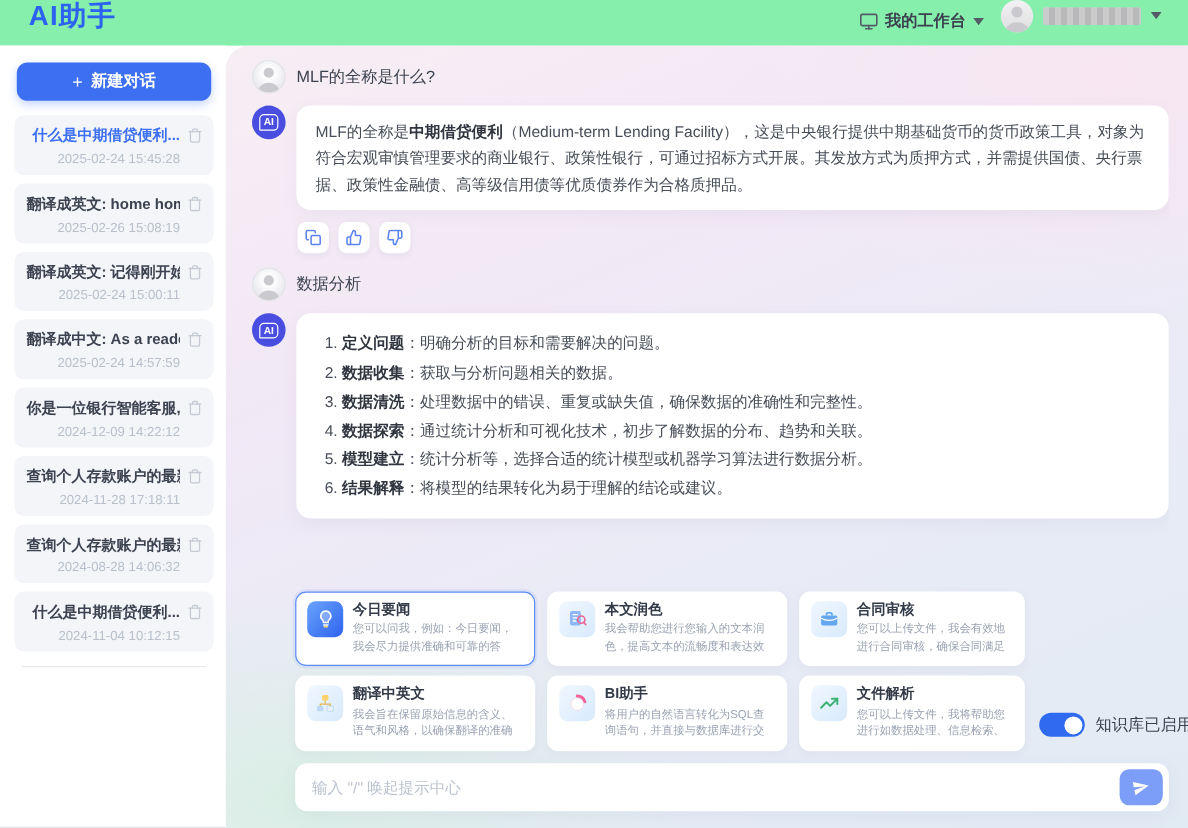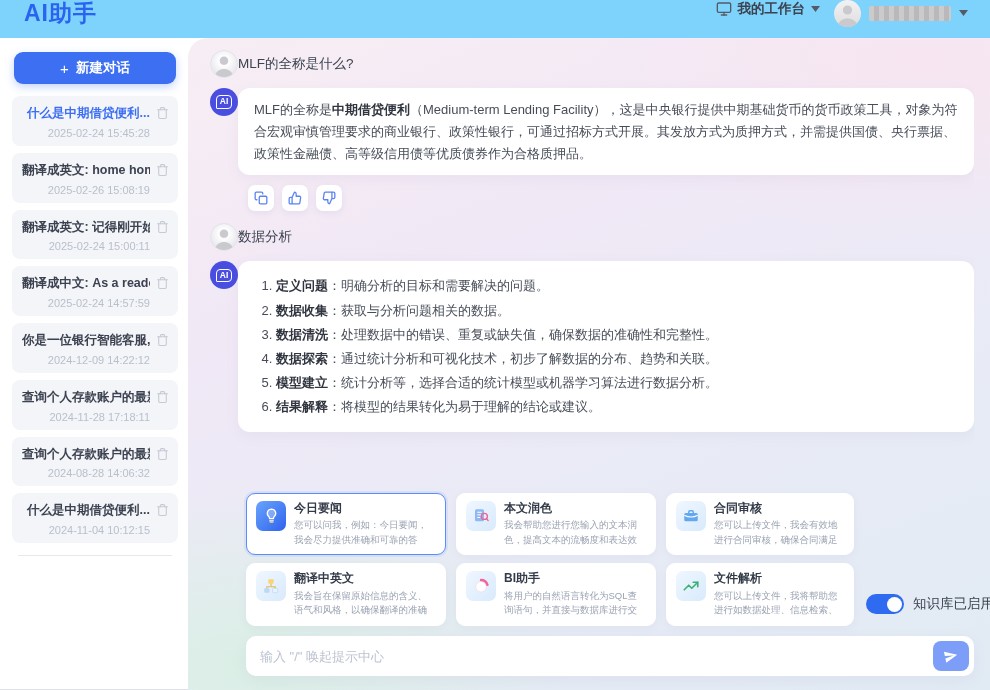--- a/index.html
+++ b/index.html
@@ -1,23 +1,23 @@
 <!DOCTYPE html>
 <html><head>
 <meta charset="utf-8">
 <style>
   * { margin:0; padding:0; box-sizing:border-box; }
   html,body { width:990px; height:690px; overflow:hidden; }
   body { font-family:"Liberation Sans","DejaVu Sans",sans-serif; background:#fff; color:#40454f; }
   .app { width:990px; height:690px; display:flex; flex-direction:column; background:#fff; }
 
   
-  .header { height:38px; flex:0 0 38px; display:flex; align-items:center; justify-content:space-between; padding:0 22px 12px 24px; background:#7dd3fc;gap:32px; }
+  .header { height:38px; flex:0 0 38px; display:flex; align-items:center; justify-content:space-between; padding:0 22px 12px 24px; background:#86efac;gap:32px; }
   .logo { font-size:23px; font-weight:800; color:#2b63f0; letter-spacing:1px; }
-  .header-right { display:flex; align-items:flex-start; gap:14px; }
+  .header-right { display:flex; align-items:flex-end; gap:14px; }
   .workspace { display:flex; align-items:center; gap:6px; font-size:13.5px; color:#3c4250; font-weight:600; cursor:pointer; }
   .caret { width:9px; height:6px; display:inline-block; }
   .avatar { width:27px; height:27px; border-radius:50%; background:linear-gradient(180deg,#f2f2f4,#dededf); display:flex; align-items:flex-end; justify-content:center; overflow:hidden; }
   .user-chip { display:flex; align-items:center; gap:8px; cursor:pointer; }
   .mosaic { width:82px; height:15px; border-radius:2px;
             background-image:repeating-linear-gradient(90deg,#cbcbcb 0 5px,#b9b9bb 5px 10px),repeating-linear-gradient(0deg,rgba(255,255,255,.45) 0 5px,rgba(0,0,0,.07) 5px 10px); }
 
   
   .body { flex:1; display:flex; min-height:0; }
 
@@ -36,21 +36,21 @@
   .conv-divider { height:1px; background:#e6e9ee; margin:12px 6px 0 6px; }
 
   
   .main { flex:1; min-width:0; border-top-left-radius:20px; padding:12px 16px 14px 22px; display:flex; flex-direction:column; min-height:0;
     background:
       radial-gradient(520px 280px at 8% 96%, rgba(214,240,224,.75), transparent 62%),
       radial-gradient(560px 300px at 92% 4%, rgba(248,230,240,.9), transparent 60%),
       linear-gradient(158deg,#f7eef4 0%, #f1e8f6 32%, #e9ebf6 62%, #e1ebf4 100%); }
   .messages { flex:1 1 auto; min-height:0; overflow:hidden; display:flex; flex-direction:column; }
 
-  .msg-row { display:flex; gap:0; margin-bottom:10px; }
+  .msg-row { display:flex; gap:9px; margin-bottom:10px; }
   .msg-avatar { width:28px; height:28px; flex:0 0 28px; border-radius:50%; }
   .user-av { background:radial-gradient(circle at 50% 38%, #fcfcfd 0 28%, #e9e9ee 70%); border:1px solid #e3e3e8; display:flex; align-items:flex-end; justify-content:center; overflow:hidden; }
   .ai-av { background:#4a4ee0; display:flex; align-items:center; justify-content:center; }
   .ai-av .ai-bubble { border:1.4px solid #fff; border-radius:4px 4px 4px 1px; font-size:8.5px; font-weight:800; color:#fff; padding:1px 3px; line-height:1.1; }
   .user-text { font-size:13.5px; color:#3c4250; align-self:center; }
   .ai-card { background:#fff; border-radius:12px; padding:11px 16px; font-size:13px; line-height:1.68; color:#474d58; box-shadow:0 4px 14px rgba(130,110,160,.07); flex:1; }
   .ai-card b { color:#30353f; }
   .steps { margin:4px 0 0 22px; }
   .steps li { margin-bottom:4px; line-height:1.55; }
   .actions { display:flex; gap:8px; margin:0 0 12px 38px; }

